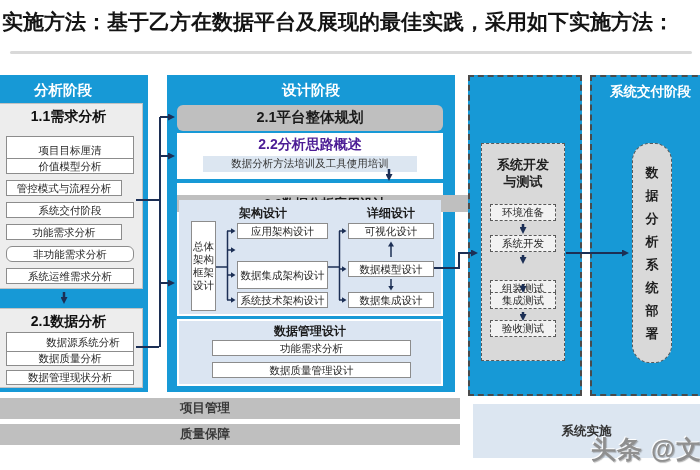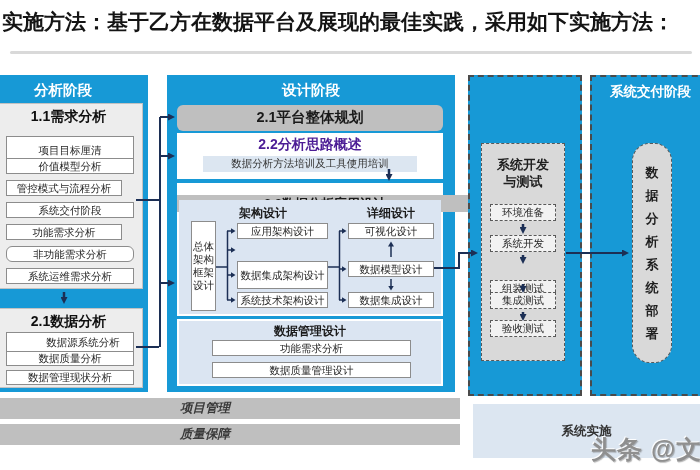--- a/index.html
+++ b/index.html
@@ -31,21 +31,21 @@
 
   .devbox{position:absolute;background:#d9d9d9;border:1px dashed #595959;box-sizing:border-box;}
   .devtitle{text-align:center;font-weight:bold;font-size:13px;color:#1f1f1f;margin-top:12px;
             line-height:17px;white-space:pre-line;}
   .vtextbox{display:flex;align-items:center;justify-content:center;}
   .vtext{width:16px;word-break:break-all;font-weight:bold;font-size:13px;color:#1f1f1f;
          line-height:23px;text-align:center;}
 
   .bottombar{position:absolute;left:0;width:460px;height:21px;background:#bfbfbf;
              text-align:center;font-weight:bold;font-size:12.5px;color:#3a3a3a;
-             line-height:21px;padding-right:50px;box-sizing:border-box;font-style:italic;}
+             line-height:21px;padding-right:50px;box-sizing:border-box;}
   .implbox{position:absolute;left:473px;top:404px;width:227px;height:54px;background:#dce6f1;
            display:flex;align-items:center;justify-content:center;font-weight:bold;
            font-size:12.5px;color:#333;}
   .watermark{position:absolute;left:591px;top:433px;font-size:25px;font-weight:bold;
              color:#8f8f8f;letter-spacing:1px;white-space:nowrap;z-index:9;
              text-shadow:-1px -1px 0 rgba(255,255,255,.9),1px 1px 1px rgba(90,90,90,.45);}
   svg.overlay{position:absolute;left:0;top:0;z-index:5;pointer-events:none;}
 </style>
 </head>
 <body>

